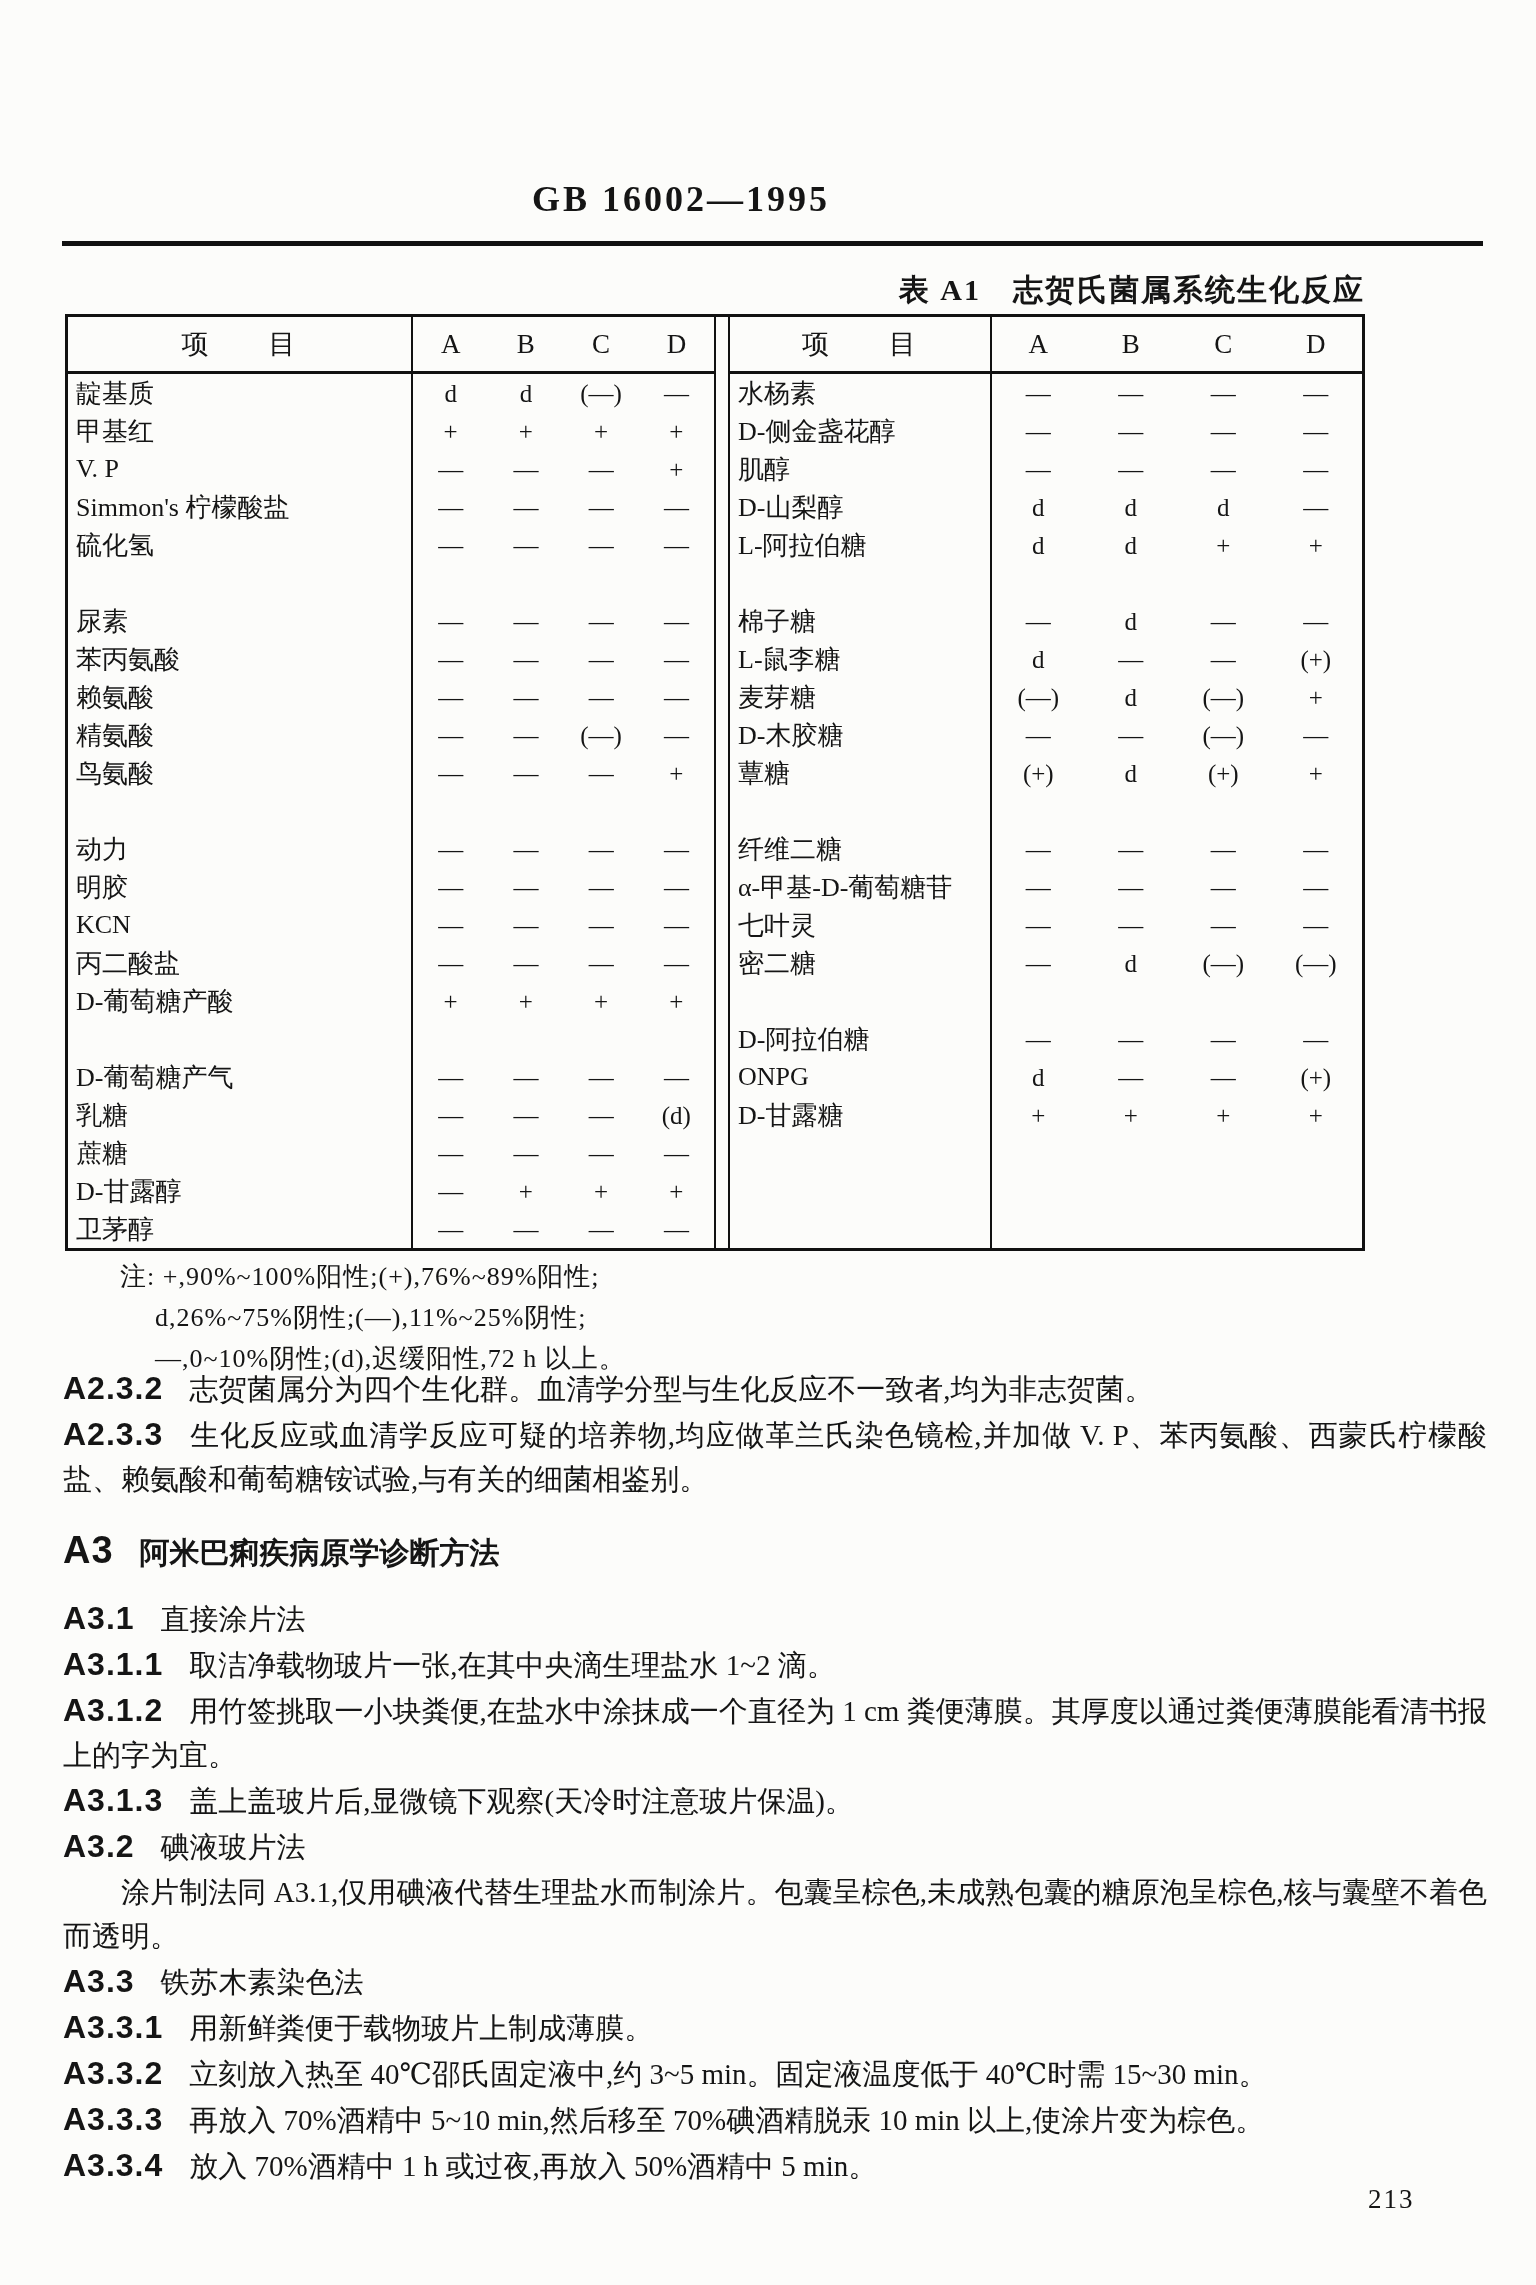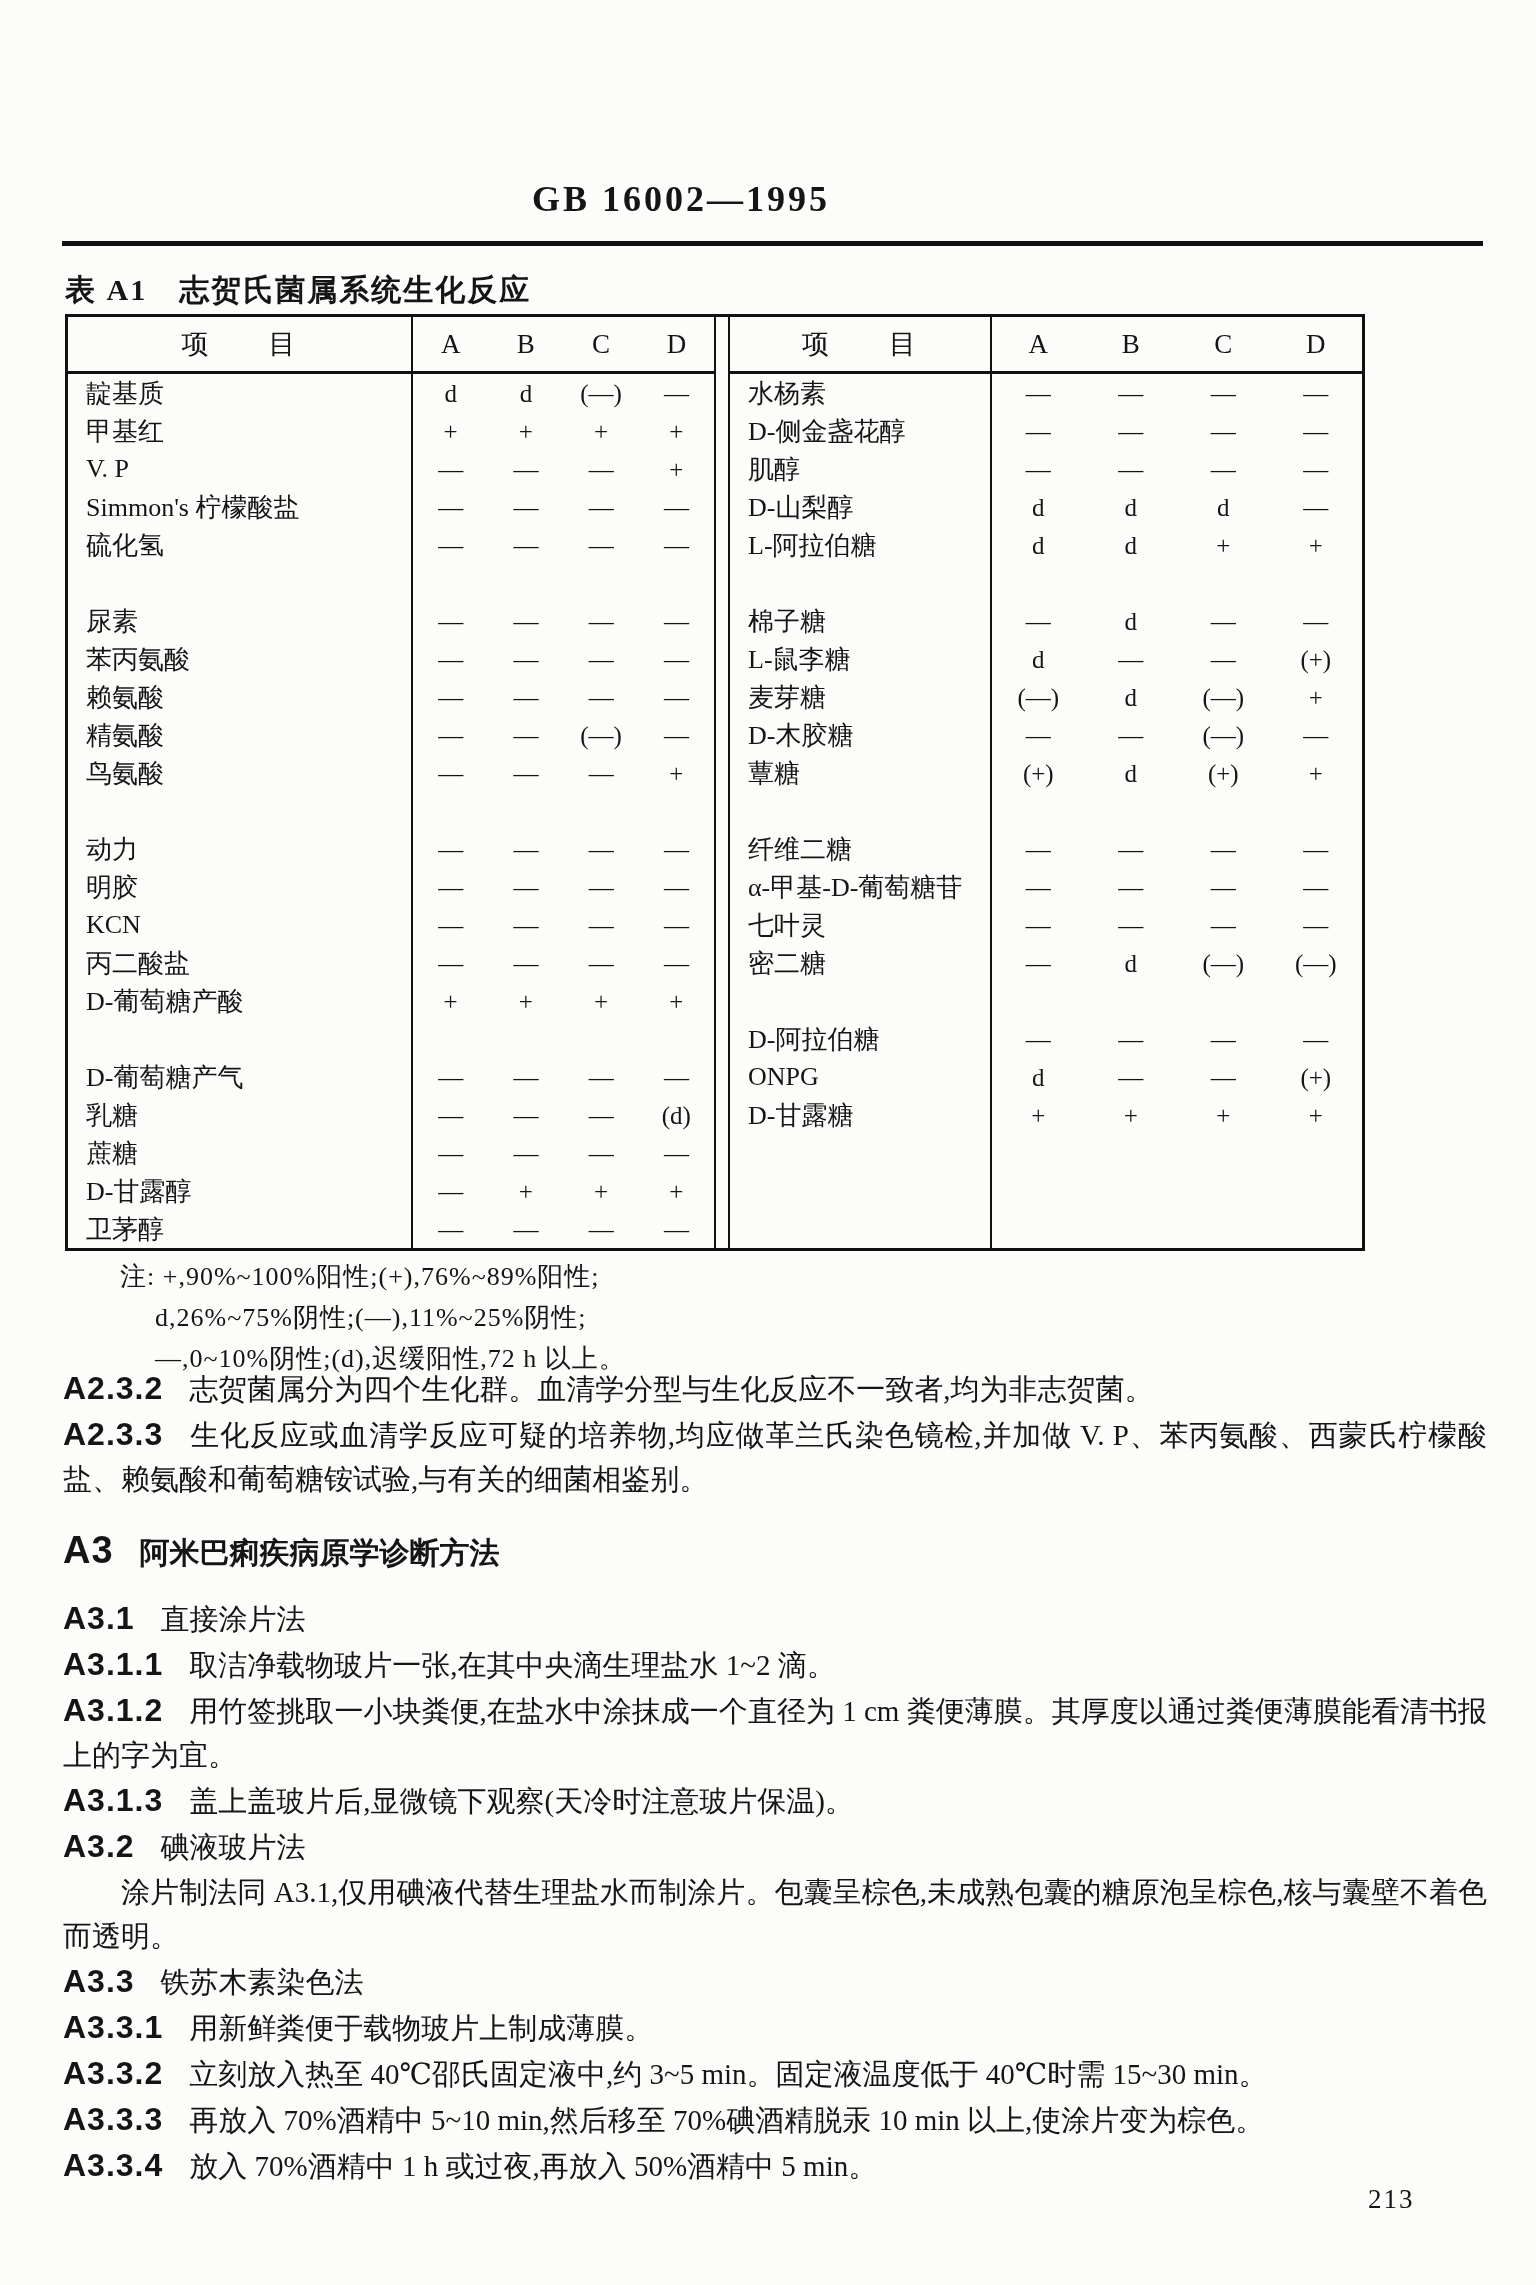--- a/index.html
+++ b/index.html
@@ -11,37 +11,37 @@
   }
   .gb-header{
     position:absolute;top:178px;left:532px;
     font-size:36px;font-weight:bold;letter-spacing:3px;white-space:nowrap;
   }
   .top-rule{
     position:absolute;top:241px;left:62px;width:1421px;height:5px;background:#111;
   }
   .table-title{
     position:absolute;top:270px;left:65px;width:1300px;
-    text-align:left;font-size:30px;font-weight:bold;letter-spacing:2px;
+    text-align:right;font-size:30px;font-weight:bold;letter-spacing:2px;
   }
   .btable{
     position:absolute;top:314px;left:65px;width:1300px;
     display:flex;border:3px solid #111;box-sizing:border-box;
     column-gap:12px;
   }
   .half{display:flex;flex-direction:column;box-sizing:border-box;}
   .half-left{width:648px;border-right:2px solid #111;}
   .half-right{flex:1;border-left:2px solid #111;}
   .thead{display:grid;height:54px;border-bottom:3px solid #111;align-items:center;}
   .half-left .thead,.half-left .trow{grid-template-columns:345px 1fr 1fr 1fr 1fr;}
   .half-right .thead,.half-right .trow{grid-template-columns:262px 1fr 1fr 1fr 1fr;}
   .trow{display:grid;height:38px;align-items:center;}
   .tlabel{
     height:100%;display:flex;align-items:center;
-    padding-left:18px;border-right:2px solid #111;
+    padding-left:8px;border-right:2px solid #111;
     font-size:26px;box-sizing:border-box;white-space:nowrap;overflow:visible;
   }
   .thead-label{justify-content:center;padding-left:0;font-size:27px;letter-spacing:2px;}
   .tval{text-align:center;font-size:25px;line-height:1;}
   .thead .tval{font-size:27px;}
   .notes{
     position:absolute;top:1256px;left:120px;
     font-size:26px;line-height:41px;letter-spacing:1px;
   }
   .note-line{white-space:nowrap;}

